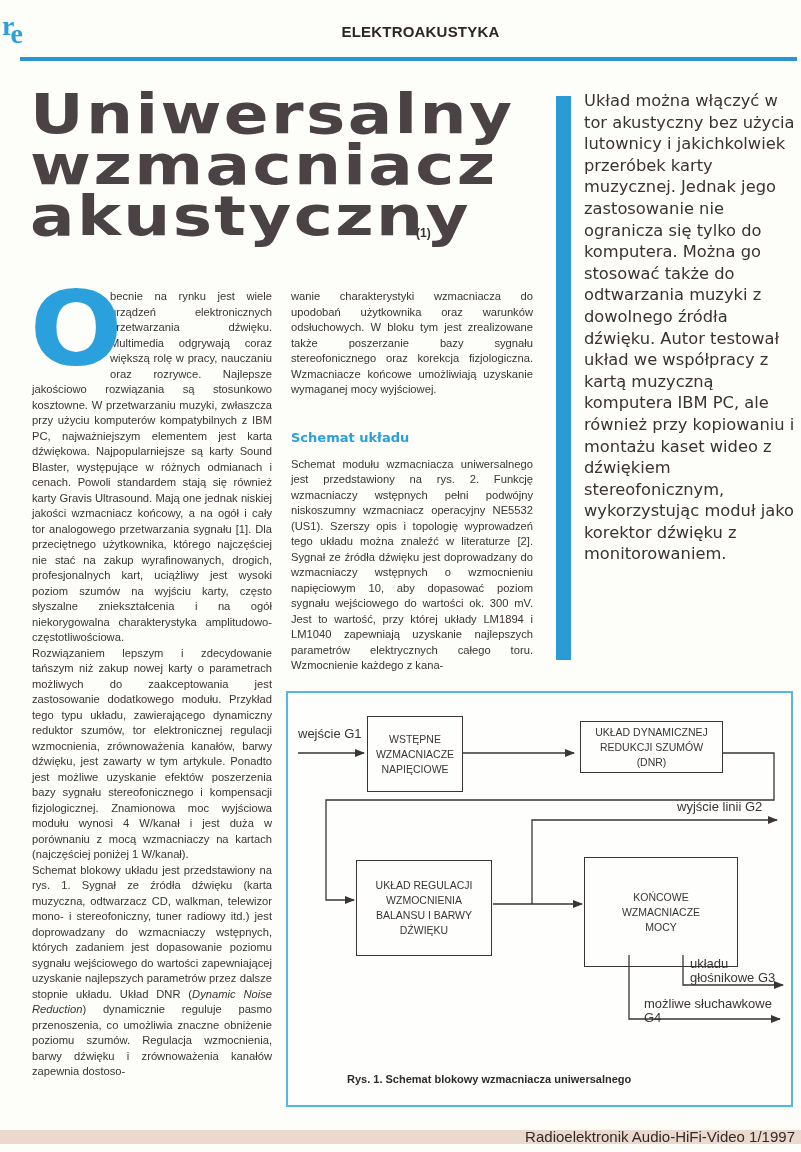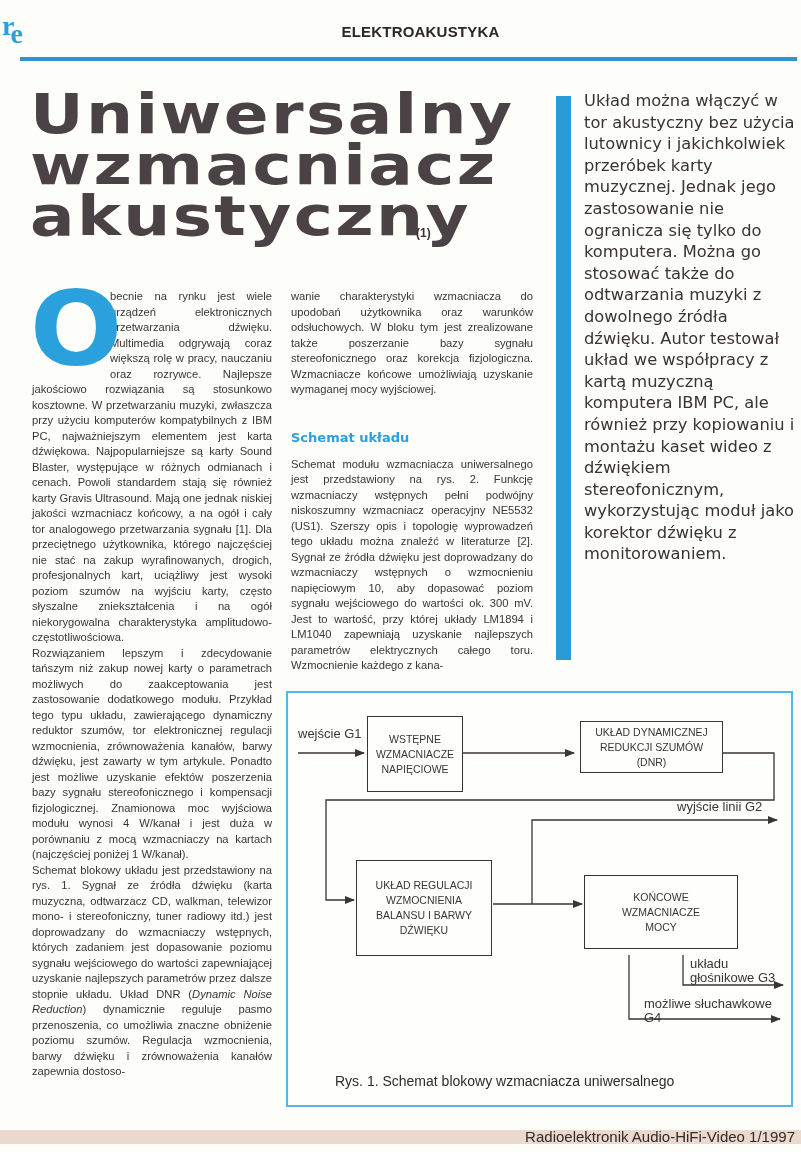--- a/index.html
+++ b/index.html
@@ -40,21 +40,21 @@
   .pull-bar { left: 556px; top: 96px; width: 15px; height: 564px; background: #2b9bd6; }
   .pull { left: 584px; top: 90px; width: 215px; font-family: "DejaVu Sans", sans-serif; font-weight: normal;
     font-size: 16.3px; line-height: 21.6px; color: #3b3234; }
 
   
   .fig { left: 286px; top: 691px; width: 507px; height: 416px; border: 2px solid #55b8e4; box-sizing: border-box; background: #fefefc; }
   .fig svg { position:absolute; left:0; top:0; }
   .fig .lbl { position:absolute; font-size: 13px; color: #3a3436; line-height: 14px; }
   .fig .box { position:absolute; border: 1.3px solid #3a3436; display:flex; align-items:center; justify-content:center;
     text-align:center; font-size: 10.5px; line-height: 15px; color:#3a3436; box-sizing:border-box; background: transparent; }
-  .caption { position:absolute; left: 47px; top: 380px; font-weight: normal; font-size: 14px; color: #2f2a2c; }
+  .caption { position:absolute; left: 59px; top: 380px; font-weight: bold; font-size: 11px; color: #2f2a2c; }
 
   
   .footer-bar { left: 0; top: 1130px; width: 801px; height: 14px; background: #ead9cc; }
   .page-num { left: 0; top: 1130px; width: 22px; height: 14px; background: #b9d8e8; font-weight: bold; font-size: 10px;
     line-height: 14px; text-align: center; color:#1f1b1c;margin-top:48px; }
   .pub { right: 6px; top: 1131px; font-size: 15px; line-height: 12px; color: #2f2a2c; }
 </style>
 </head>
 <body>
 
@@ -111,21 +111,21 @@
 
       <polyline points="395,262 395,292 495,292" marker-end="url(#ah)"></polyline>
 
       <polyline points="341,262 341,326 492,326" marker-end="url(#ah)"></polyline>
     </g>
   </svg>
   <div class="lbl" style="left:10px;top:34px">wejście G1</div>
   <div class="box" style="left:79px;top:23px;width:96px;height:76px;padding:0 6px">WSTĘPNE WZMACNIACZE NAPIĘCIOWE</div>
   <div class="box" style="left:292px;top:28px;width:143px;height:52px;padding:0 12px">UKŁAD DYNAMICZNEJ REDUKCJI SZUMÓW (DNR)</div>
   <div class="box" style="left:68px;top:167px;width:136px;height:96px;padding:0 10px">UKŁAD REGULACJI WZMOCNIENIA BALANSU I BARWY DŹWIĘKU</div>
-  <div class="box" style="left:296px;top:182px;width:154px;height:74px;padding:0 24px">KOŃCOWE WZMACNIACZE MOCY</div>
+  <div class="box" style="left:296px;top:164px;width:154px;height:110px;padding:0 24px">KOŃCOWE WZMACNIACZE MOCY</div>
   <div class="lbl" style="left:389px;top:107px">wyjście linii G2</div>
   <div class="lbl" style="left:402px;top:264px">układu</div>
   <div class="lbl" style="left:402px;top:278px">głośnikowe G3</div>
   <div class="lbl" style="left:356px;top:304px">możliwe słuchawkowe G4</div>
   <div class="caption">Rys. 1. Schemat blokowy wzmacniacza uniwersalnego</div>
 </div>
 
 <div class="abs footer-bar"></div>
 <div class="abs page-num">40</div>
 <div class="abs pub">Radioelektronik Audio-HiFi-Video  1/1997</div>

